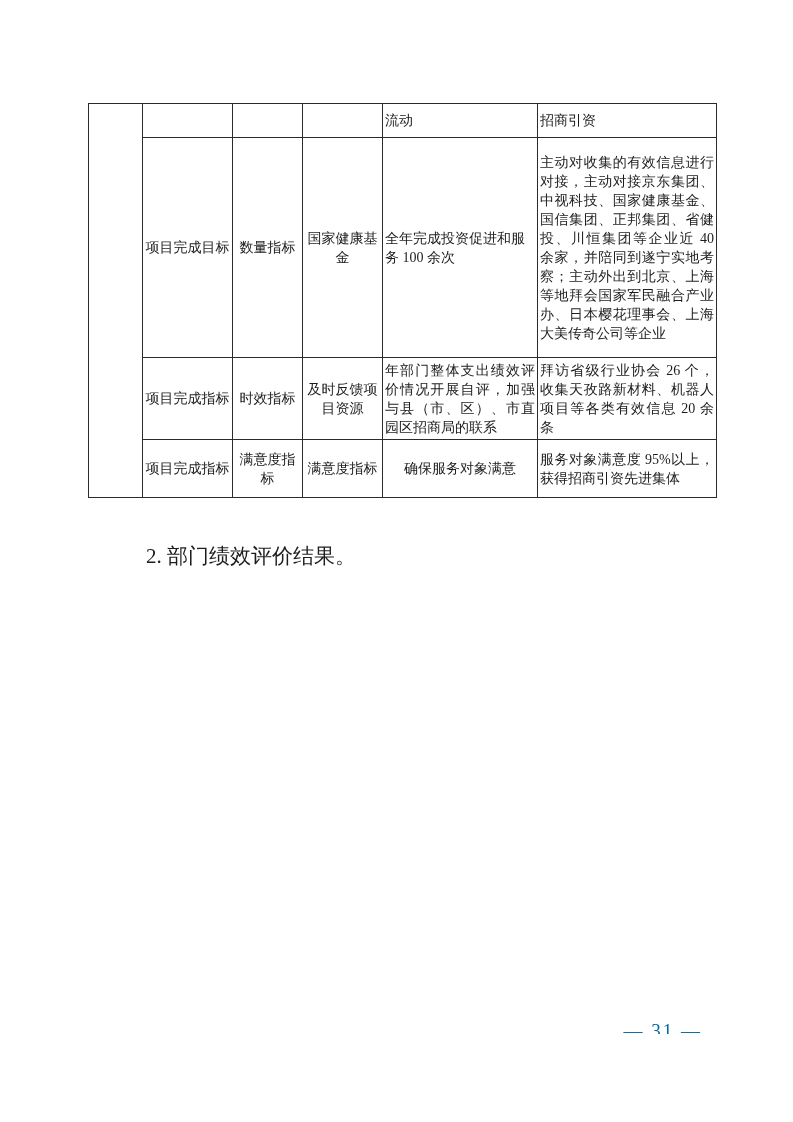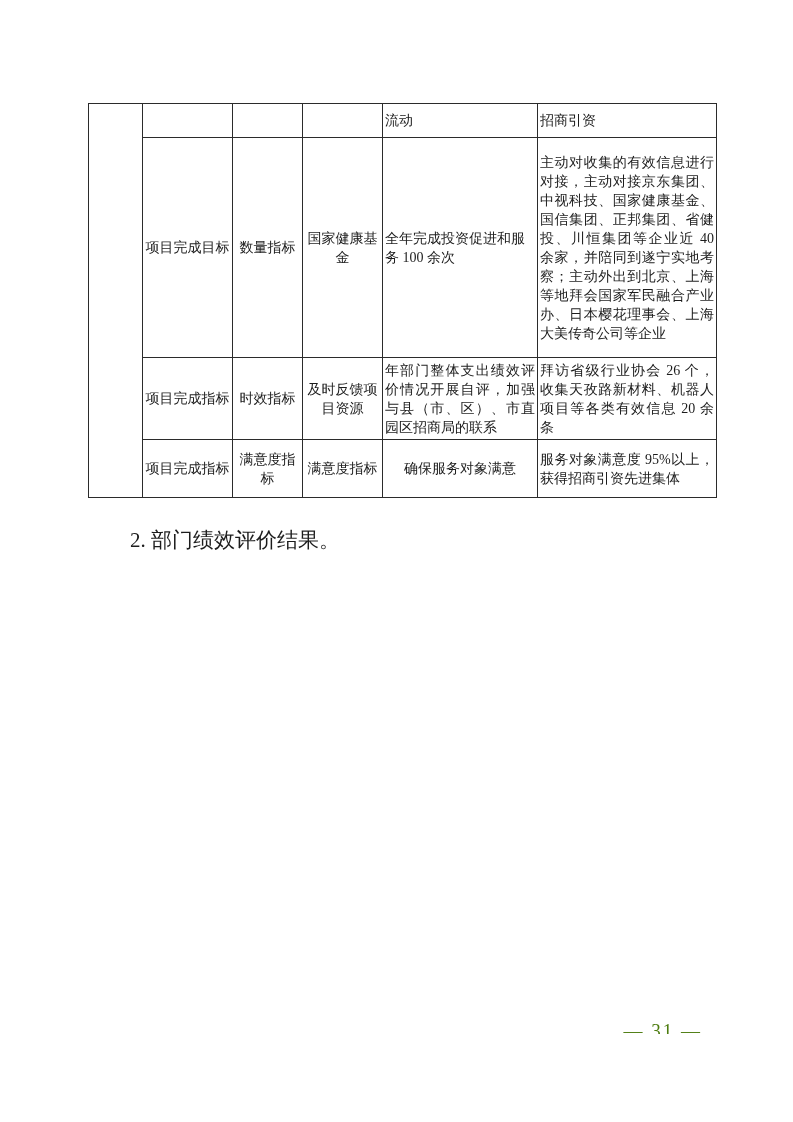--- a/index.html
+++ b/index.html
@@ -53,32 +53,32 @@
     position: absolute;
     left: 88px;
     top: 520px;
     width: 628px;
     font-size: 21px;
     line-height: 40px;
     text-align: justify;
     text-justify: inter-character;
   }
   .body-text p {
-    margin: 0;
+    margin: 16px;
     text-indent: 2em;
   }
   .bt { font-weight: bold; }
 
   
   .page-number {
     position: absolute;
     top: 1020px;
     right: 91px;
     font-size: 19px;
-    color: #4d7c0f;
+    color: #0369a1;
     letter-spacing: 2px;
   }
 </style>
 </head>
 <body>
 
 <div class="page">
 
   <table class="perf-table">
     <colgroup>

